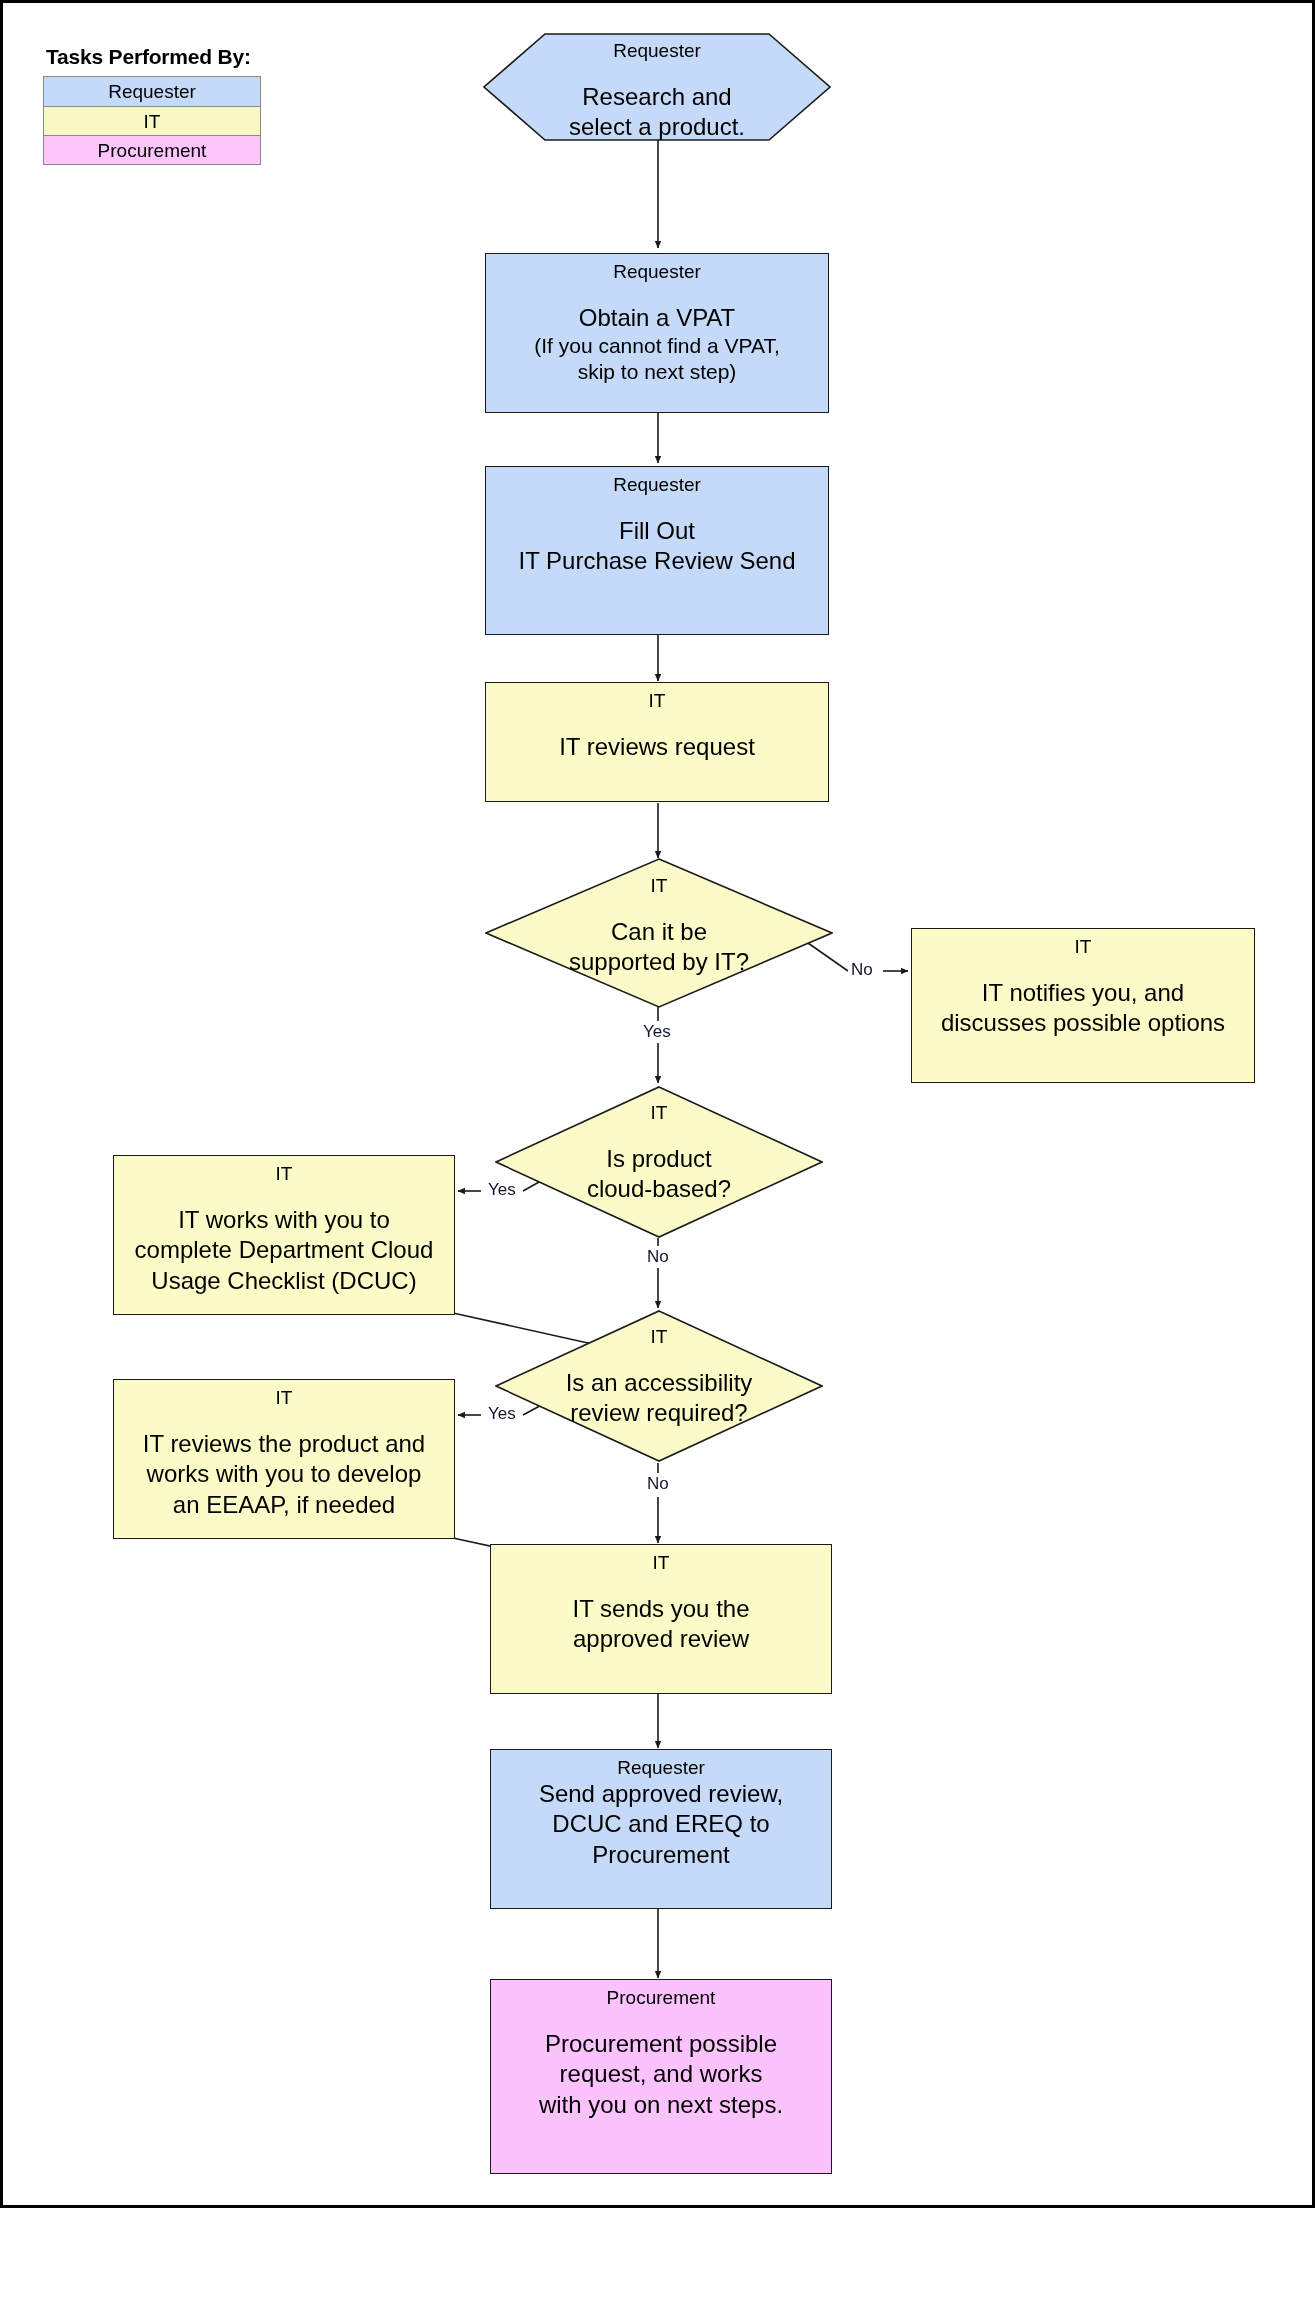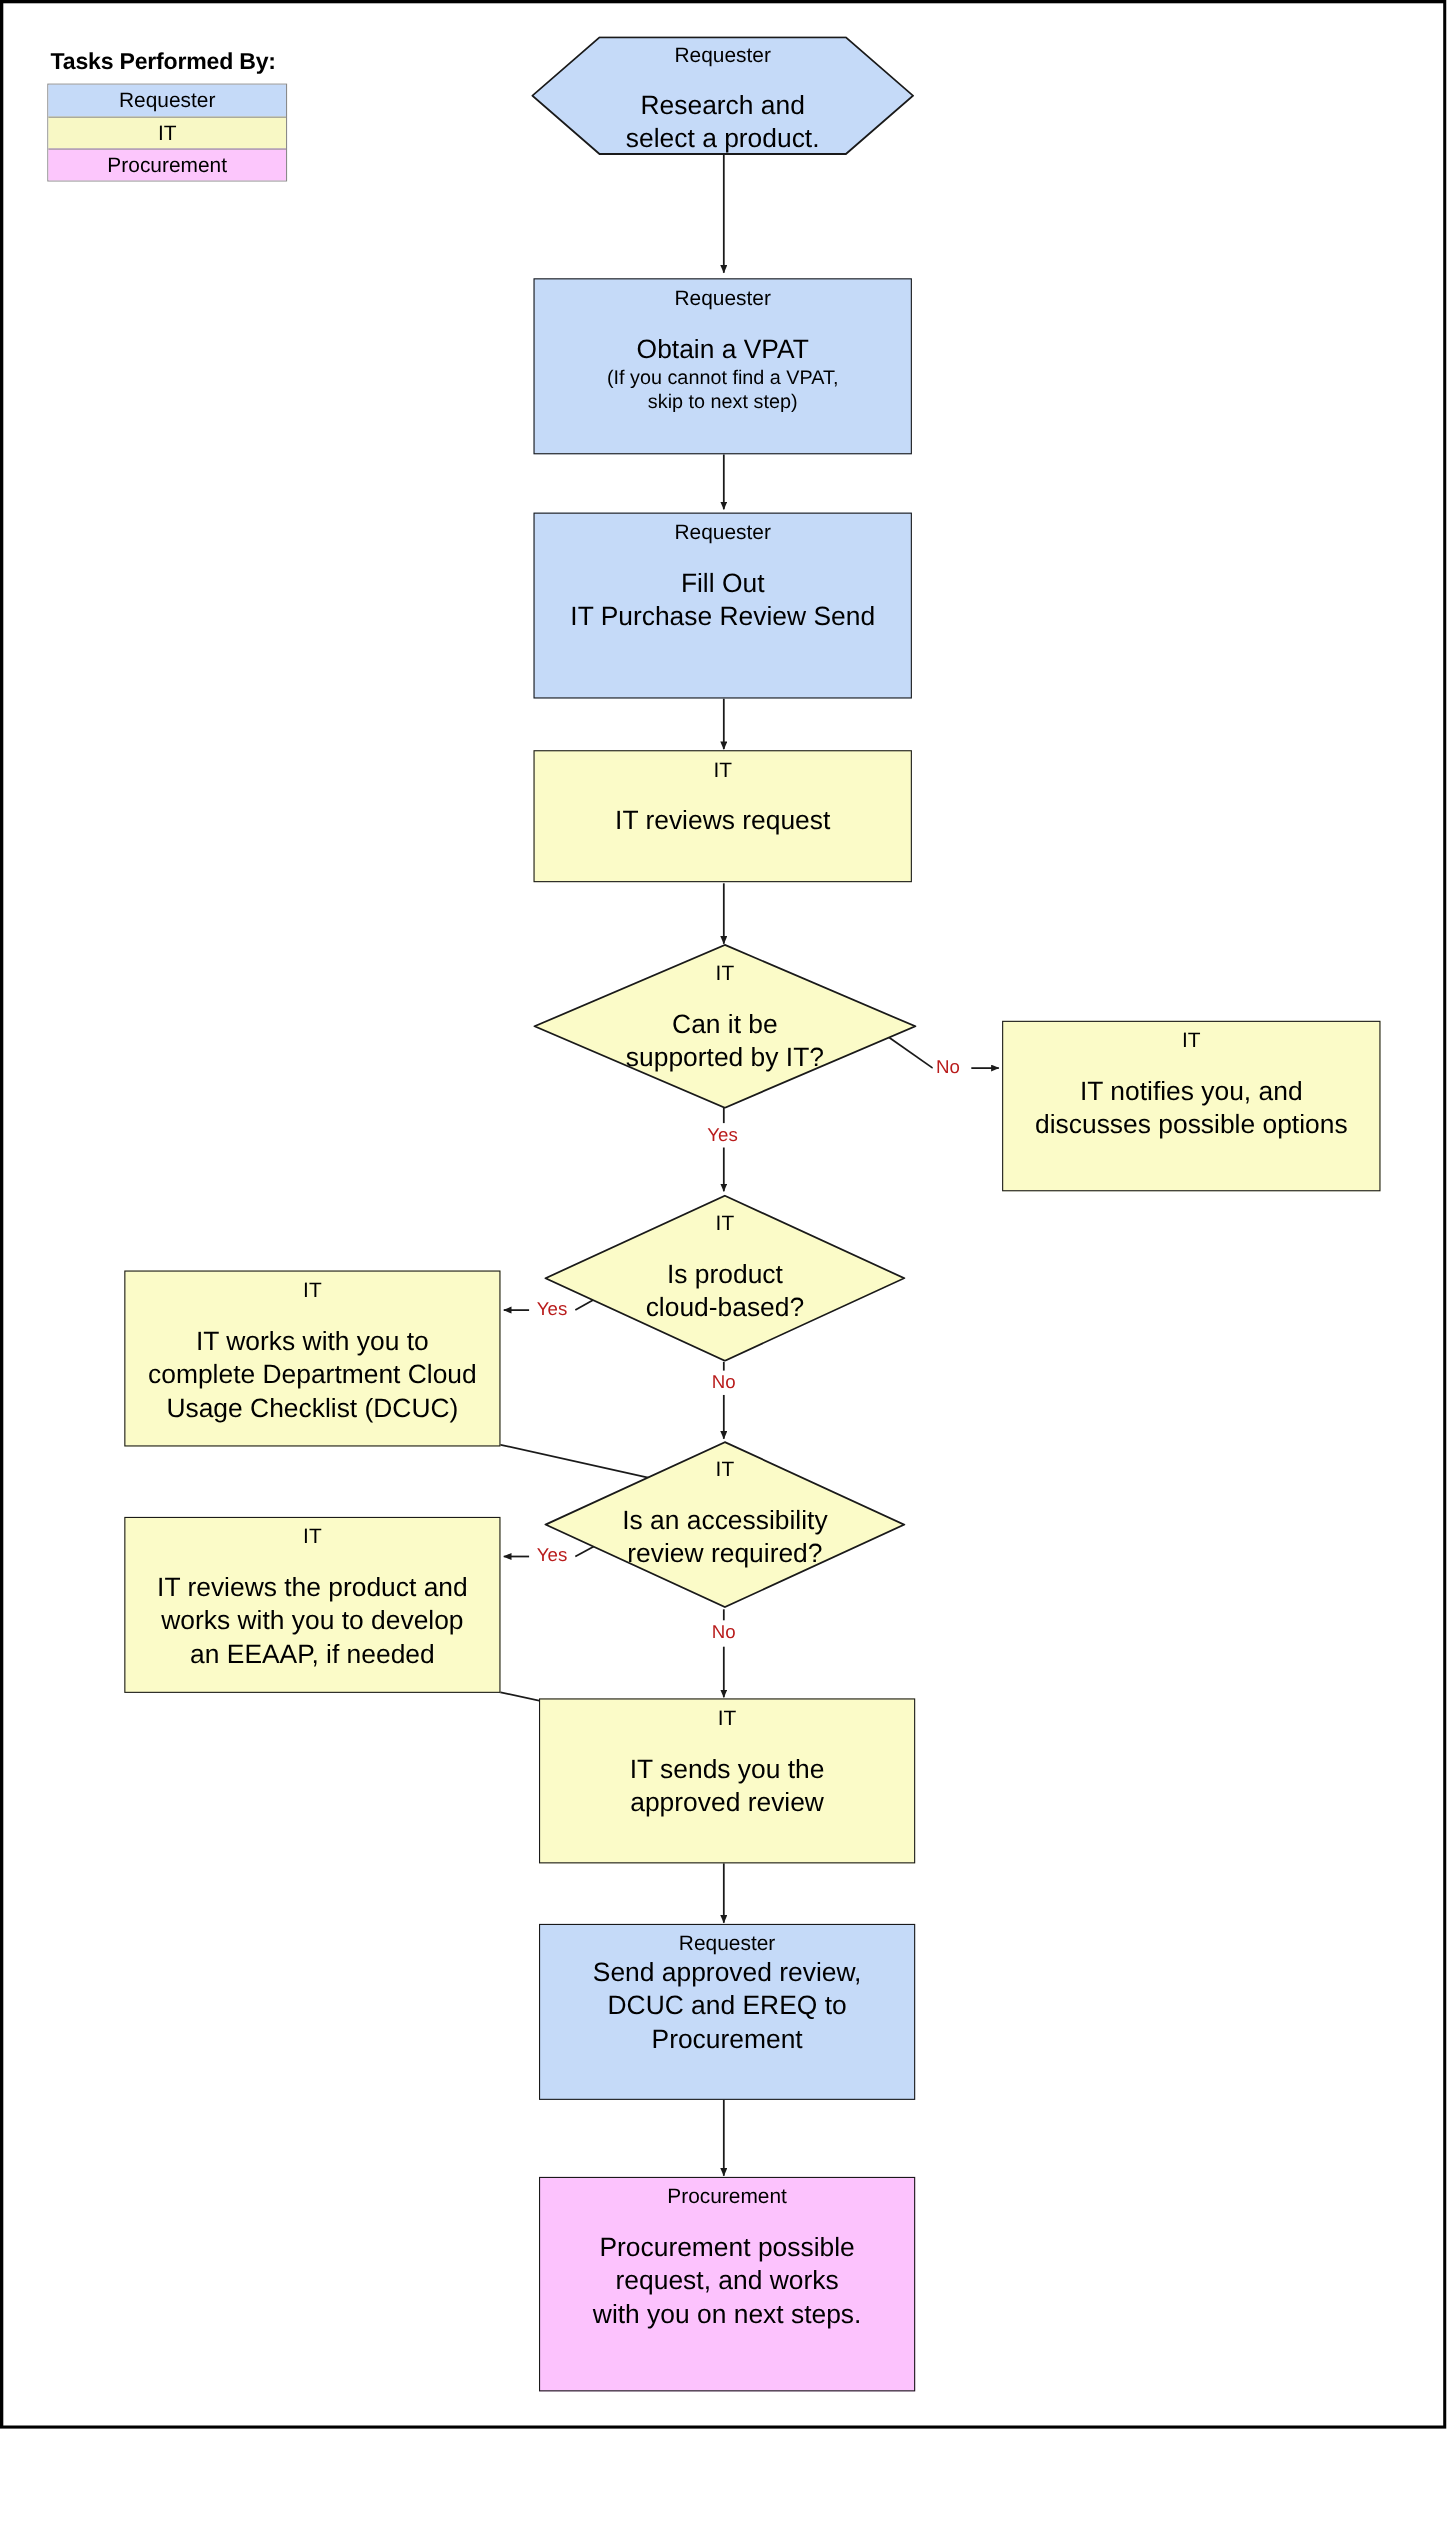--- a/index.html
+++ b/index.html
@@ -69,21 +69,21 @@
   }
   .body-text {
     font-size: 24px;
     line-height: 1.26;
     text-align: center;
     width: 100%;
     padding: 0 8px;
     box-sizing: border-box;
   }
   .body-text.small {
-    font-size: 18px;
+    font-size: 21px;
     line-height: 1.22;
   }
   .gap-lg { margin-top: 20px; }
   .gap-sm { margin-top: 20px; }
 
   
   .hex-wrap {
     position: absolute;
   }
   .hex-shape {
@@ -122,21 +122,21 @@
   #edges {
     position: absolute;
     left: 0; top: 0;
     width: 1315px;
     height: 2314px;
     pointer-events: none;
   }
   .edge-label {
     position: absolute;
     font-size: 17px;
-    color: #b91c1c;
+    color: #0f172a;
     background: #ffffff;
     padding: 1px 3px;
     white-space: nowrap;
   }
 </style>
 </head>
 <body>
 
 <div id="canvas">
 

